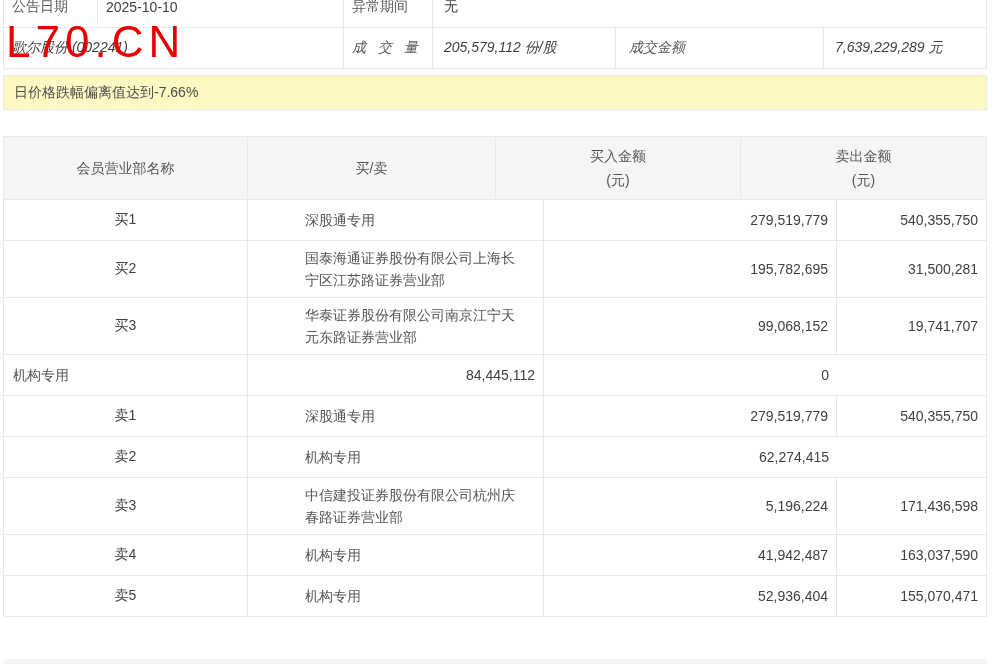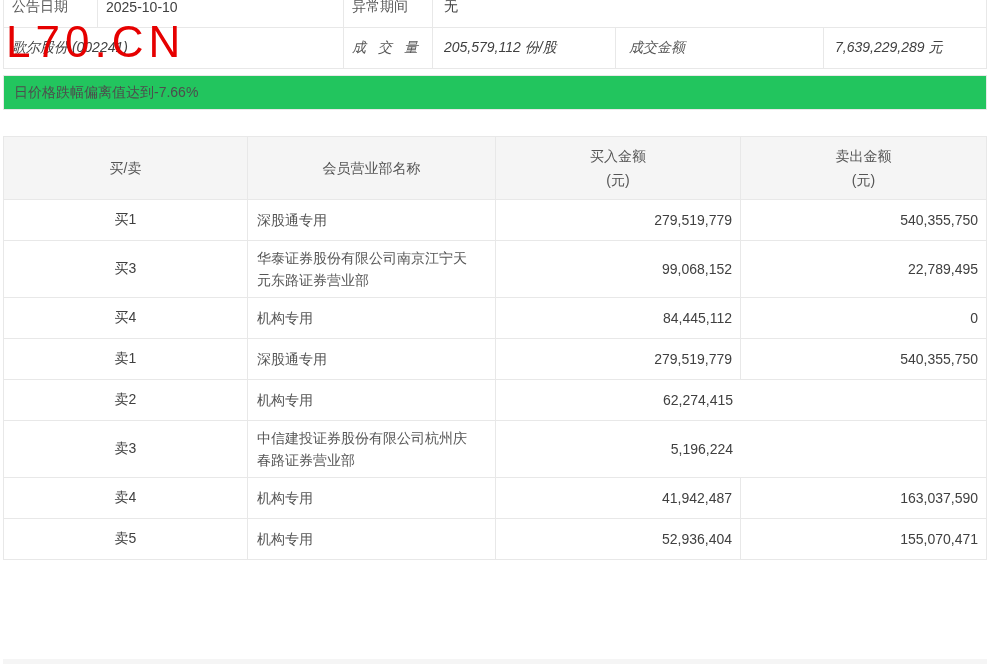--- a/index.html
+++ b/index.html
@@ -26,39 +26,39 @@
   .icell.last{border-right:none;}
   .icell.pad11{padding-left:11px;}
   .icell.pad13{padding-left:13px;text-align:center;}
   .label{color:#595959;}
   .value{color:#404040;}
   .justify{display:inline-block;width:66px;text-align:justify;text-align-last:justify;}
   
   .notice{
     margin:6px 0 0 3px;width:984px;height:35px;box-sizing:border-box;
     border:1px solid #e8e8e8;display:flex;align-items:center;padding-left:10px;
-    color:#4d4d4d;background:#22c55e;
+    color:#4d4d4d;background:#fef9c3;
   }
   
   .main-table{
     margin:26px 0 0 3px;width:984px;box-sizing:border-box;
     border:1px solid #e8e8e8;border-bottom:none;background:#fff;
   }
   .thead{
     display:grid;grid-template-columns:244px 248px 245px 1fr;
     height:62px;background:#f5f5f5;border-bottom:1px solid #e8e8e8;
   }
   .th{
     display:flex;flex-direction:column;align-items:center;justify-content:center;
     line-height:24px;color:#555555;border-right:1px solid #e8e8e8;box-sizing:border-box;
   }
   .th:last-child{border-right:none;text-align:center;}
   .trow{
     display:grid;grid-template-columns:244px 248px 245px 1fr;
-    min-height:40px;border-bottom:1px solid #e8e8e8;background:#fff;
+    min-height:40px;border-bottom:1px solid #e8e8e8;background:#fff;gap:48px;
   }
   .td{display:flex;align-items:center;border-right:1px solid #e8e8e8;box-sizing:border-box;padding:6px 0;}
   .td:last-child{border-right:none;}
   .c-side{justify-content:center;color:#404040;}
   .c-branch{padding-left:9px;padding-right:16px;color:#555555;line-height:22px;}
   .c-num{justify-content:flex-end;padding-right:8px;color:#404040;}
   .bottom-strip{
     position:absolute;left:3px;top:659px;width:984px;height:5px;background:#f5f5f5;
   }
 </style>
@@ -83,52 +83,57 @@
     <div class="icell label pad13">成交金额</div>
     <div class="icell value last pad11">7,639,229,289 元</div>
   </div>
 </div>
 
 <div class="notice">日价格跌幅偏离值达到-7.66%</div>
 
 <div class="main-table">
   <div class="thead">
     <div class="th">
-      <span>买/卖</span>
+      <span>会员营业部名称</span>
     </div>
     <div class="th">
-      <span>会员营业部名称</span>
+      <span>买/卖</span>
     </div>
     <div class="th">
       <span>买入金额</span>
       <span>(元)</span>
     </div>
     <div class="th">
       <span>卖出金额</span>
       <span>(元)</span>
     </div>
   </div>
   <div class="tbody" id="tbody">
   <div class="trow">
     <div class="td c-side">买1</div>
     <div class="td c-branch">深股通专用</div>
     <div class="td c-num">279,519,779</div>
     <div class="td c-num">540,355,750</div>
   </div>
 
+  <div class="trow">
+    <div class="td c-side">买2</div>
+    <div class="td c-branch">国泰海通证券股份有限公司上海长宁区江苏路证券营业部</div>
+    <div class="td c-num">195,782,695</div>
+    <div class="td c-num">31,500,281</div>
+  </div>
 
   <div class="trow">
     <div class="td c-side">买3</div>
     <div class="td c-branch">华泰证券股份有限公司南京江宁天元东路证券营业部</div>
     <div class="td c-num">99,068,152</div>
-    <div class="td c-num">22,789,495</div>
+    <div class="td c-num">19,741,707</div>
   </div>
 
   <div class="trow">
-    <div class="td c-side">买4</div>
     <div class="td c-branch">机构专用</div>
     <div class="td c-num">84,445,112</div>
     <div class="td c-num">0</div>
   </div>
 
 
   <div class="trow">
     <div class="td c-side">卖1</div>
     <div class="td c-branch">深股通专用</div>
     <div class="td c-num">279,519,779</div>
@@ -138,20 +143,21 @@
   <div class="trow">
     <div class="td c-side">卖2</div>
     <div class="td c-branch">机构专用</div>
     <div class="td c-num">62,274,415</div>
   </div>
 
   <div class="trow">
     <div class="td c-side">卖3</div>
     <div class="td c-branch">中信建投证券股份有限公司杭州庆春路证券营业部</div>
     <div class="td c-num">5,196,224</div>
+    <div class="td c-num">171,436,598</div>
   </div>
 
   <div class="trow">
     <div class="td c-side">卖4</div>
     <div class="td c-branch">机构专用</div>
     <div class="td c-num">41,942,487</div>
     <div class="td c-num">163,037,590</div>
   </div>
 
   <div class="trow">

